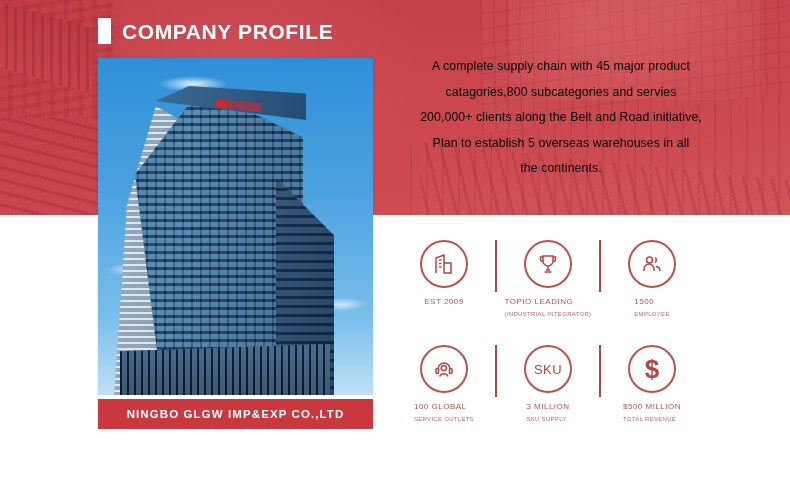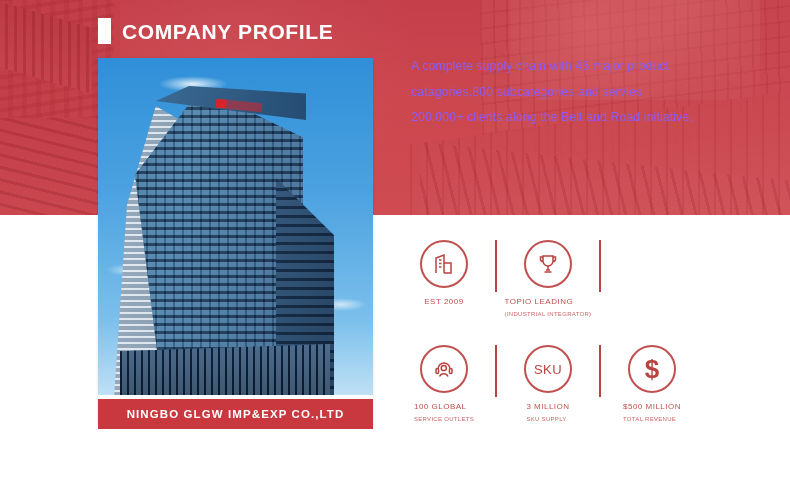--- a/index.html
+++ b/index.html
@@ -50,22 +50,22 @@
                radial-gradient(circle at 70% 20%, rgba(240,165,160,.35), rgba(214,86,92,0) 65%);}
   .banner-wash{position:absolute;inset:0;background:rgba(200,62,72,.42);}
 
   
   .heading{position:absolute;left:98px;top:18px;display:flex;align-items:center;gap:11px;}
   .heading .bar{width:13px;height:26px;background:#ffffff;display:block;}
   .heading .txt{color:#ffffff;font-size:21px;font-weight:bold;letter-spacing:.6px;
     white-space:nowrap;line-height:1;}
 
   
-  .desc{position:absolute;left:411px;top:54px;width:300px;color:#8b5cf6;
-    font-size:12.3px;line-height:25.5px;letter-spacing:.1px;}
+  .desc{position:absolute;left:411px;top:54px;width:300px;color:#000000;
+    font-size:12.3px;line-height:25.5px;letter-spacing:.1px;text-align:center;}
 
   
   .card{position:absolute;left:98px;top:58px;width:275px;height:367px;background:#fff;
     box-shadow:0 1px 3px rgba(0,0,0,.12);}
   .card .img{position:absolute;left:0;top:0;width:275px;height:337px;overflow:hidden;
     background:linear-gradient(180deg,#2f8fd8 0%,#4ca2e0 40%,#7cc0ec 78%,#bfe0f5 100%);}
   .sky-cloud1{position:absolute;left:60px;top:18px;width:70px;height:16px;border-radius:50%;
     background:radial-gradient(ellipse,rgba(255,255,255,.85),rgba(255,255,255,0) 70%);}
   .sky-cloud2{position:absolute;left:8px;top:205px;width:60px;height:14px;border-radius:50%;
     background:radial-gradient(ellipse,rgba(255,255,255,.7),rgba(255,255,255,0) 70%);}
@@ -141,20 +141,22 @@
 
   <div class="heading">
     <span class="bar"></span>
     <span class="txt">COMPANY PROFILE</span>
   </div>
 
   <div class="desc">
     <div>A complete supply chain with 45 major product</div>
     <div>catagories,800 subcategories and servies</div>
     <div>200,000+ clients along the Belt and Road initiative,</div>
+    <div>Plan to establish 5 overseas warehouses in all</div>
+    <div>the continents.</div>
   </div>
 
   <div class="card">
     <div class="img">
       <div class="sky-cloud1"></div>
       <div class="sky-cloud2"></div>
       <div class="sky-cloud3"></div>
       <div class="tower-left"></div>
       <div class="tower"></div>
       <div class="tower-right"></div>
@@ -205,20 +207,34 @@
         <div class="lbl">
           <b>TOPIO LEADING</b>
           <span class="sub">(INDUSTRIAL INTEGRATOR)</span>
         </div>
       </div>
 
       <div class="divider">
           <i></i>
         </div>
 
+      <div class="stat">
+        <div class="circle">
+          <svg width="24" height="24" viewBox="0 0 24 24" fill="none" stroke="#b8433f" stroke-width="1.5">
+            <circle cx="9.5" cy="8" r="3"></circle>
+            <path d="M4 19v-2a5 5 0 0 1 10 0v2"></path>
+            <path d="M15 5.5a3 3 0 0 1 0 5"></path>
+            <path d="M16 14.5a4.5 4.5 0 0 1 4 4.5"></path>
+          </svg>
+        </div>
+        <div class="lbl">
+          <b>1500</b>
+          <span class="sub">EMPLOYEE</span>
+        </div>
+      </div>
 
     </div>
 
     <div class="stat-row">
 
       <div class="stat">
         <div class="circle">
           <svg width="24" height="24" viewBox="0 0 24 24" fill="none" stroke="#b8433f" stroke-width="1.5">
             <path d="M6 12a6 6 0 0 1 12 0"></path>
             <rect x="4" y="11.5" width="2.6" height="5" rx="1.2"></rect>

